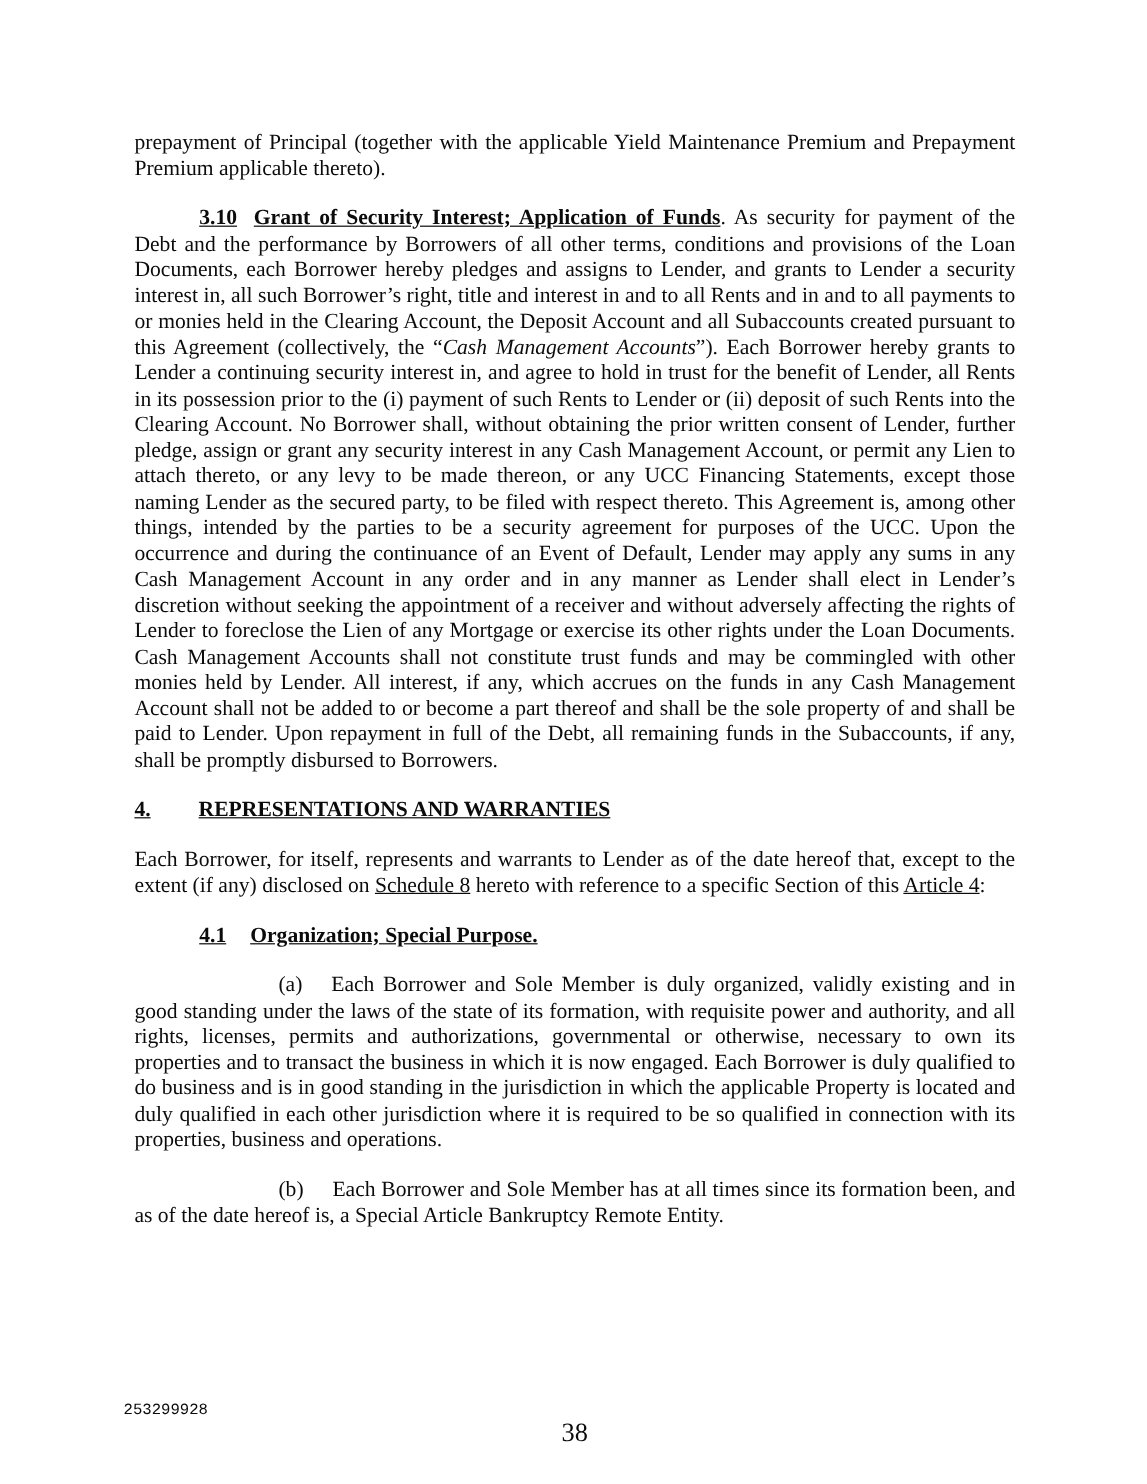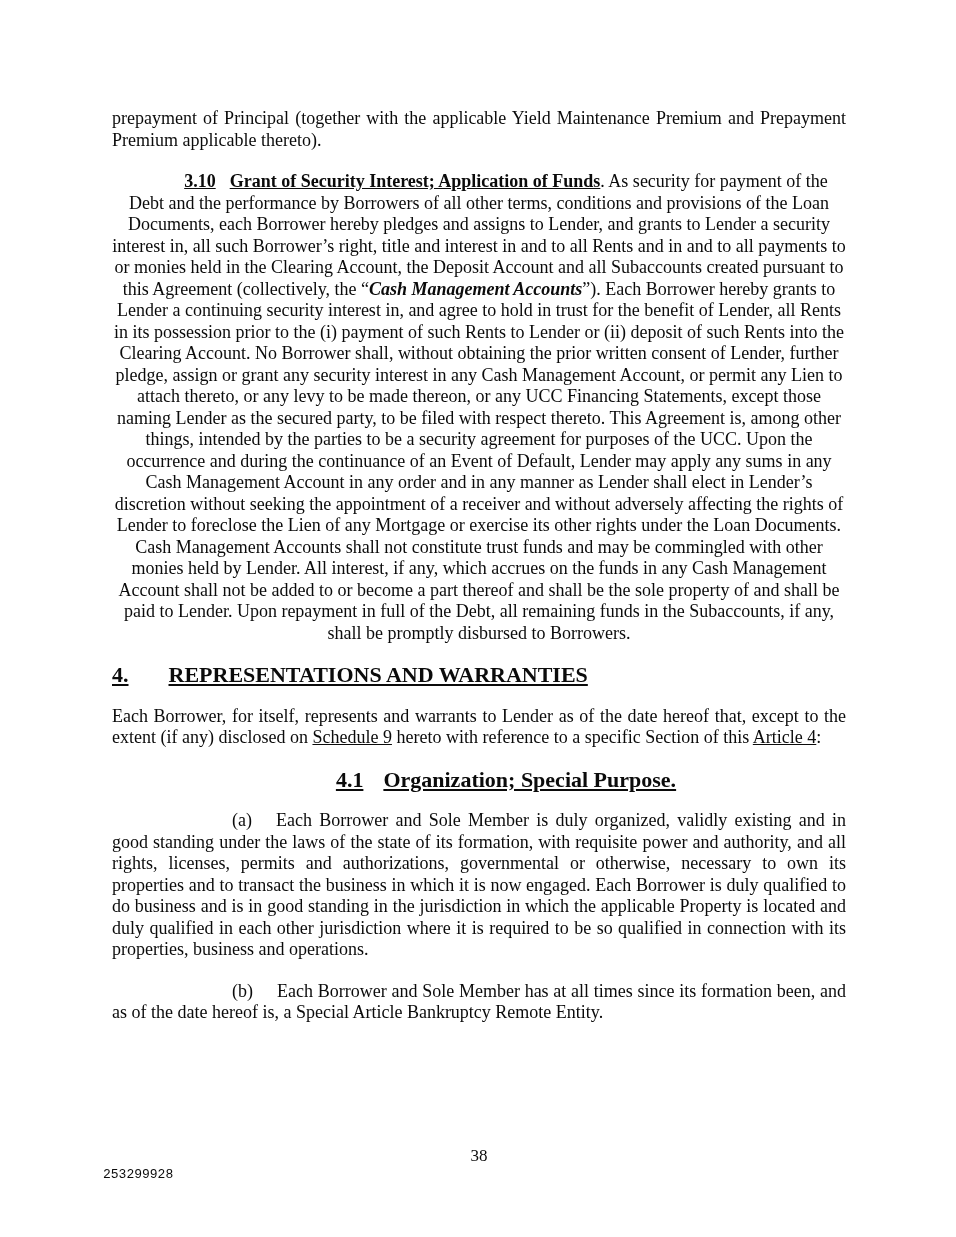--- a/index.html
+++ b/index.html
@@ -15,57 +15,57 @@
     position:absolute;
     left:112px;top:108px;width:734px;
   }
   .para{
     font-size:18px;
     line-height:21.5px;
     text-align:justify;
     margin:0 0 20px 0;
   }
   .heading-line{
-    font-size:22px;
+    font-size:18px;
     line-height:21.5px;
     text-align:left;
     margin:0 0 20px 0;
   }
-  .ind-half{text-indent:54px;text-align:center;}
+  .ind-half{text-indent:54px;}
   .ind-item{text-indent:120px;margin-top:16px;}
   .b{font-weight:bold;text-decoration:underline;}
   .u{text-decoration:underline;}
-  .bi{font-weight:bold;font-style:italic;}
+  .bi{font-weight:normal;font-style:italic;}
   .tab{display:inline-block;height:1px;}
   .tab-sm{width:14px;}
   .tab-md{width:20px;}
   .tab-lg{width:40px;}
   .tab-item{width:24px;}
   .footer-page{
-    position:absolute;top:1146px;left:112px;width:734px;
-    text-align:center;font-size:17px;line-height:20px;
+    position:absolute;top:1184px;left:112px;width:734px;
+    text-align:center;font-size:22px;line-height:20px;
   }
   .footer-id{
     position:absolute;top:1167px;left:103px;
     font-size:13px;line-height:15px;font-family:Liberation Mono, monospace;
   }
 </style>
 </head>
 <body>
 
 <div class="page">
   <div class="content">
 
     <p class="para"><span>prepayment of Principal (together with the applicable Yield Maintenance Premium and Prepayment Premium applicable thereto).</span></p>
 
     <p class="para ind-half"><span class="b">3.10</span><span class="tab tab-sm"></span><span class="b u">Grant of Security Interest; Application of Funds</span><span>.  As security for payment of the Debt and the performance by Borrowers of all other terms, conditions and provisions of the Loan Documents, each Borrower hereby pledges and assigns to Lender, and grants to Lender a security interest in, all such Borrower’s right, title and interest in and to all Rents and in and to all payments to or monies held in the Clearing Account, the Deposit Account and all Subaccounts created pursuant to this Agreement (collectively, the “</span><span class="bi">Cash Management Accounts</span><span>”).  Each Borrower hereby grants to Lender a continuing security interest in, and agree to hold in trust for the benefit of Lender, all Rents in its possession prior to the (i) payment of such Rents to Lender or (ii) deposit of such Rents into the Clearing Account.  No Borrower shall, without obtaining the prior written consent of Lender, further pledge, assign or grant any security interest in any Cash Management Account, or permit any Lien to attach thereto, or any levy to be made thereon, or any UCC Financing Statements, except those naming Lender as the secured party, to be filed with respect thereto.  This Agreement is, among other things, intended by the parties to be a security agreement for purposes of the UCC.  Upon the occurrence and during the continuance of an Event of Default, Lender may apply any sums in any Cash Management Account in any order and in any manner as Lender shall elect in Lender’s discretion without seeking the appointment of a receiver and without adversely affecting the rights of Lender to foreclose the Lien of any Mortgage or exercise its other rights under the Loan Documents.  Cash Management Accounts shall not constitute trust funds and may be commingled with other monies held by Lender.  All interest, if any, which accrues on the funds in any Cash Management Account shall not be added to or become a part thereof and shall be the sole property of and shall be paid to Lender.  Upon repayment in full of the Debt, all remaining funds in the Subaccounts, if any, shall be promptly disbursed to Borrowers.</span></p>
 
     <p class="heading-line"><span class="b">4.</span><span class="tab tab-lg"></span><span class="b u">REPRESENTATIONS AND WARRANTIES</span></p>
 
-    <p class="para"><span>Each Borrower, for itself, represents and warrants to Lender as of the date hereof that, except to the extent (if any) disclosed on </span><span class="u">Schedule 9</span><span> hereto with reference to a specific Section of this </span><span class="u">Article 4</span><span>:</span></p>
+    <p class="para"><span>Each Borrower, for itself, represents and warrants to Lender as of the date hereof that, except to the extent (if any) disclosed on </span><span class="u">Schedule 8</span><span> hereto with reference to a specific Section of this </span><span class="u">Article 4</span><span>:</span></p>
 
     <p class="heading-line ind-half"><span class="b">4.1</span><span class="tab tab-md"></span><span class="b u">Organization; Special Purpose.</span></p>
 
     <p class="para ind-item"><span>(a)</span><span class="tab tab-item"></span><span>Each Borrower and Sole Member is duly organized, validly existing and in good standing under the laws of the state of its formation, with requisite power and authority, and all rights, licenses, permits and authorizations, governmental or otherwise, necessary to own its properties and to transact the business in which it is now engaged.  Each Borrower is duly qualified to do business and is in good standing in the jurisdiction in which the applicable Property is located and duly qualified in each other jurisdiction where it is required to be so qualified in connection with its properties, business and operations.</span></p>
 
     <p class="para ind-item"><span>(b)</span><span class="tab tab-item"></span><span>Each Borrower and Sole Member has at all times since its formation been, and as of the date hereof is, a Special Article Bankruptcy Remote Entity.</span></p>
 
   </div>
 
   <div class="footer-page">38</div>

